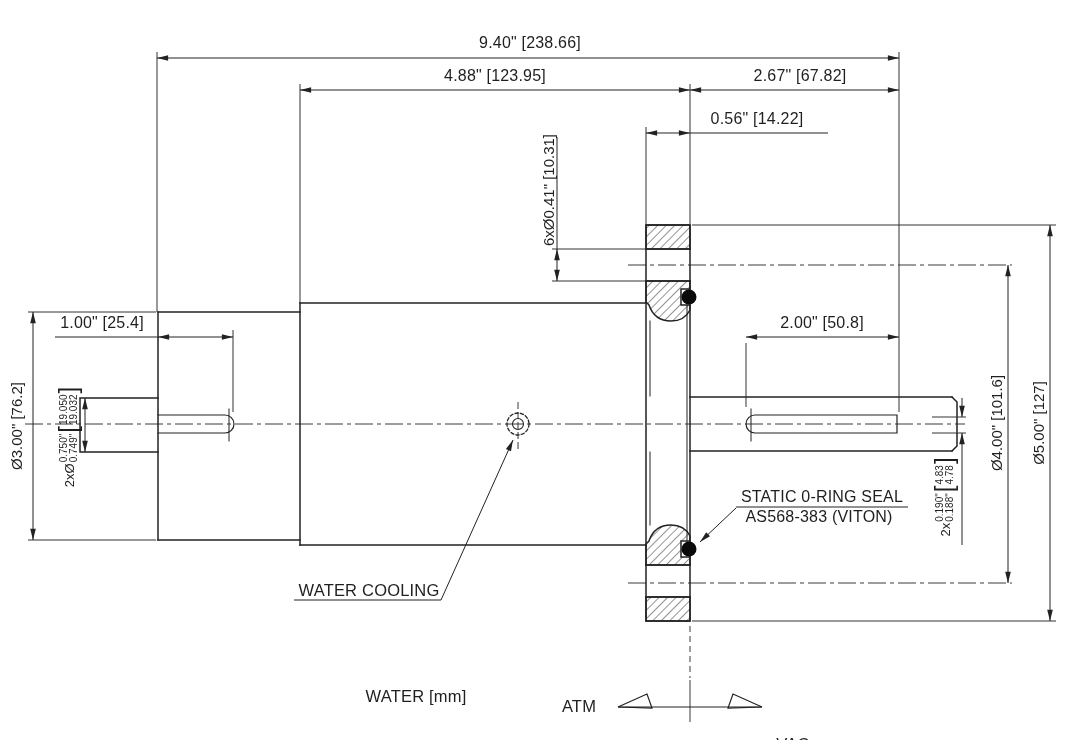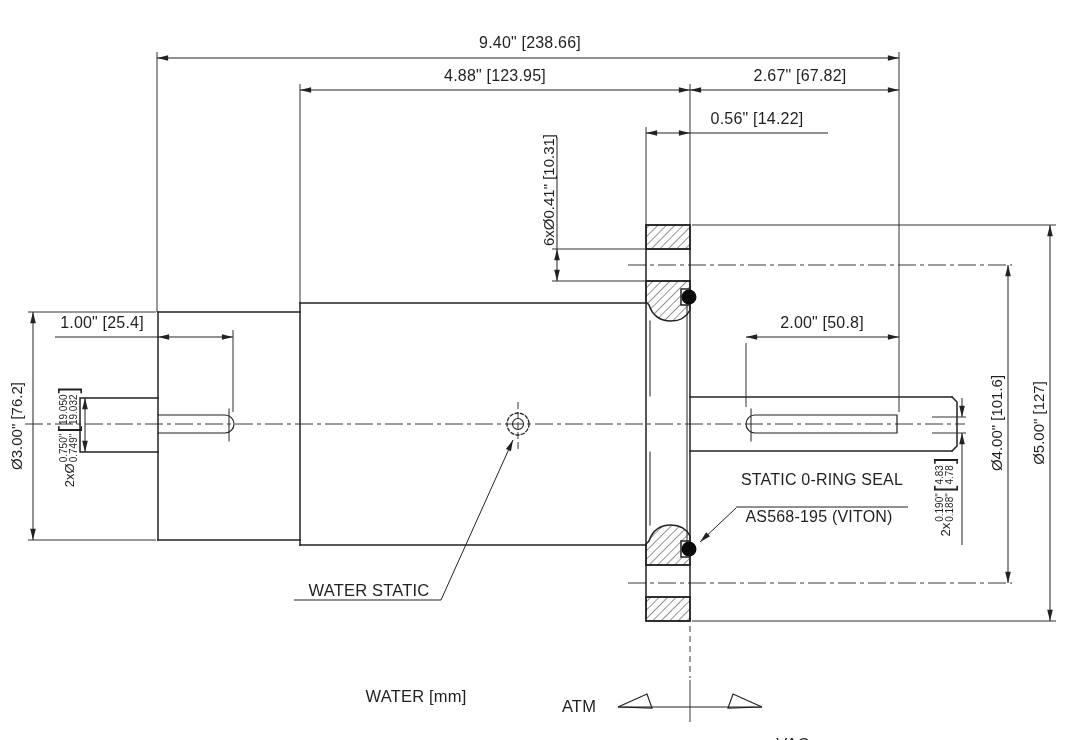--- a/index.html
+++ b/index.html
@@ -179,20 +179,20 @@
     </span>
     <span class="brk">[</span>
     <span class="stack">
       <span>4.83</span>
       <span>4.78</span>
     </span>
     <span class="brk">]</span>
   </span>
 </div>
 
-<div class="lbl ann" style="left:822px;top:480px">STATIC 0-RING SEAL</div>
-<div class="lbl ann" style="left:819px;top:517px">AS568-195 (VITON)</div>
-<div class="lbl big" style="left:369px;top:590px">WATER STATIC</div>
+<div class="lbl ann" style="left:822px;top:497px">STATIC 0-RING SEAL</div>
+<div class="lbl ann" style="left:819px;top:517px">AS568-383 (VITON)</div>
+<div class="lbl big" style="left:369px;top:590px">WATER COOLING</div>
 <div class="lbl big" style="left:416px;top:696px">WATER [mm]</div>
 <div class="lbl big" style="left:579px;top:706px">ATM</div>
 <div class="lbl big" style="left:793px;top:744px">VAC</div>
 
 </div>
 
 </body></html>

